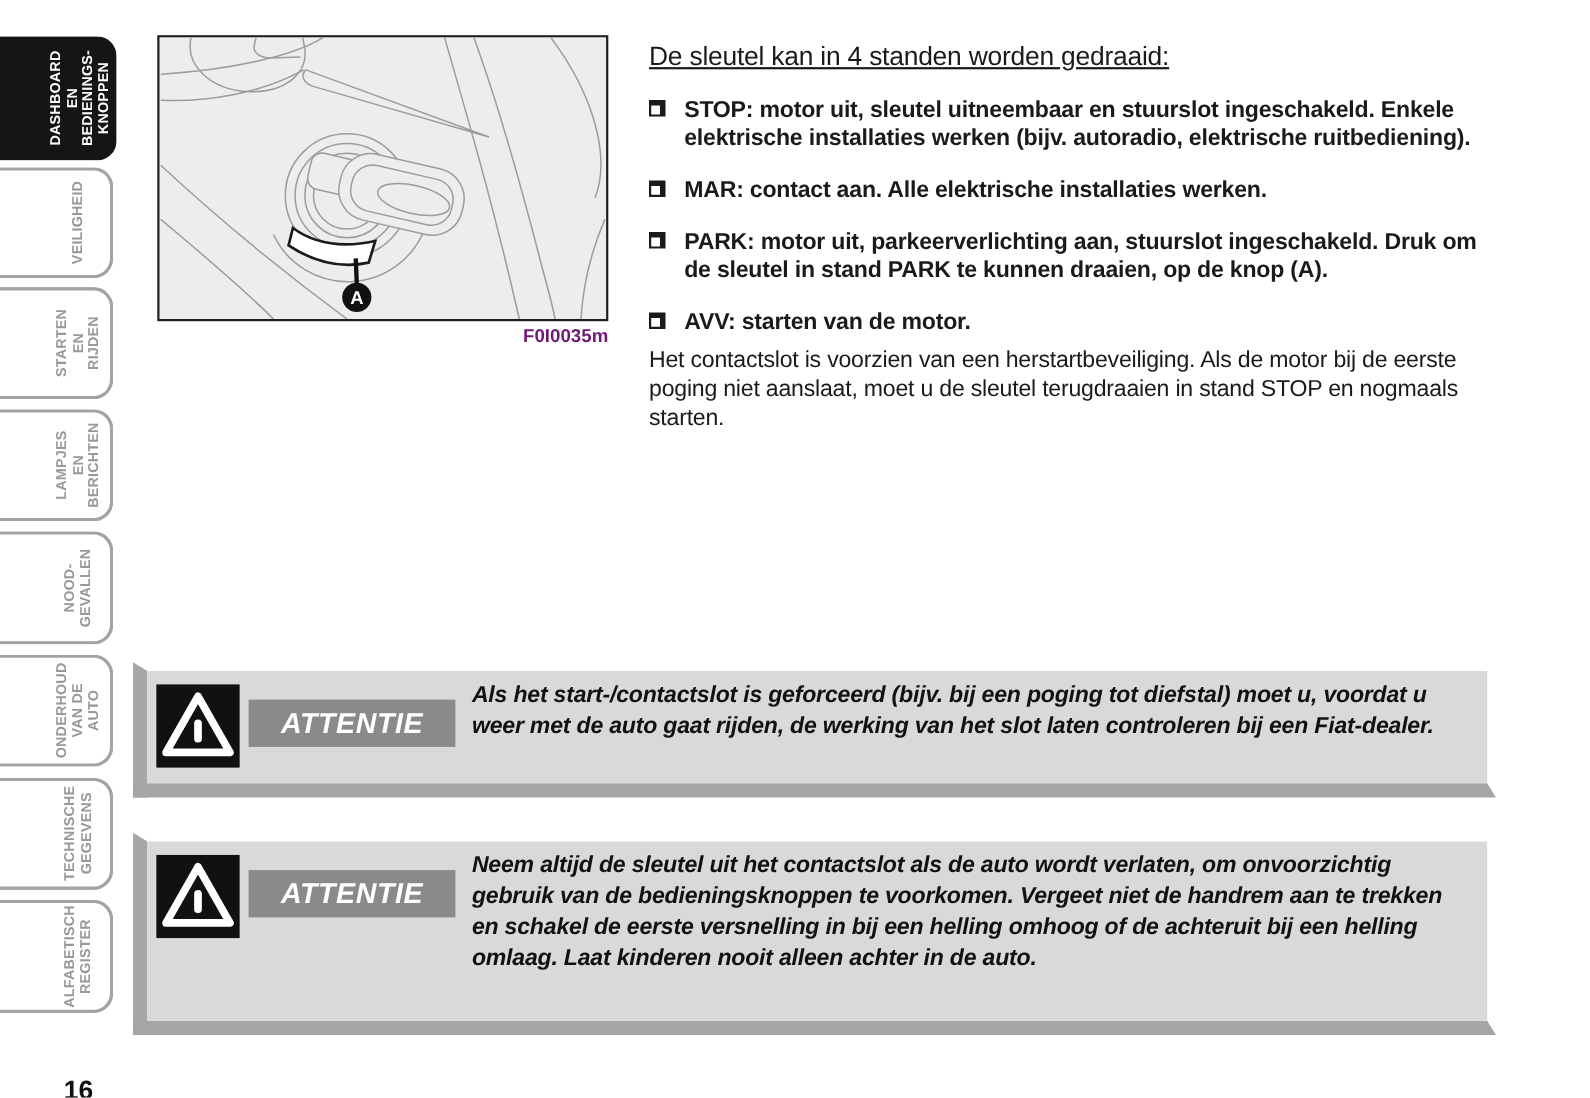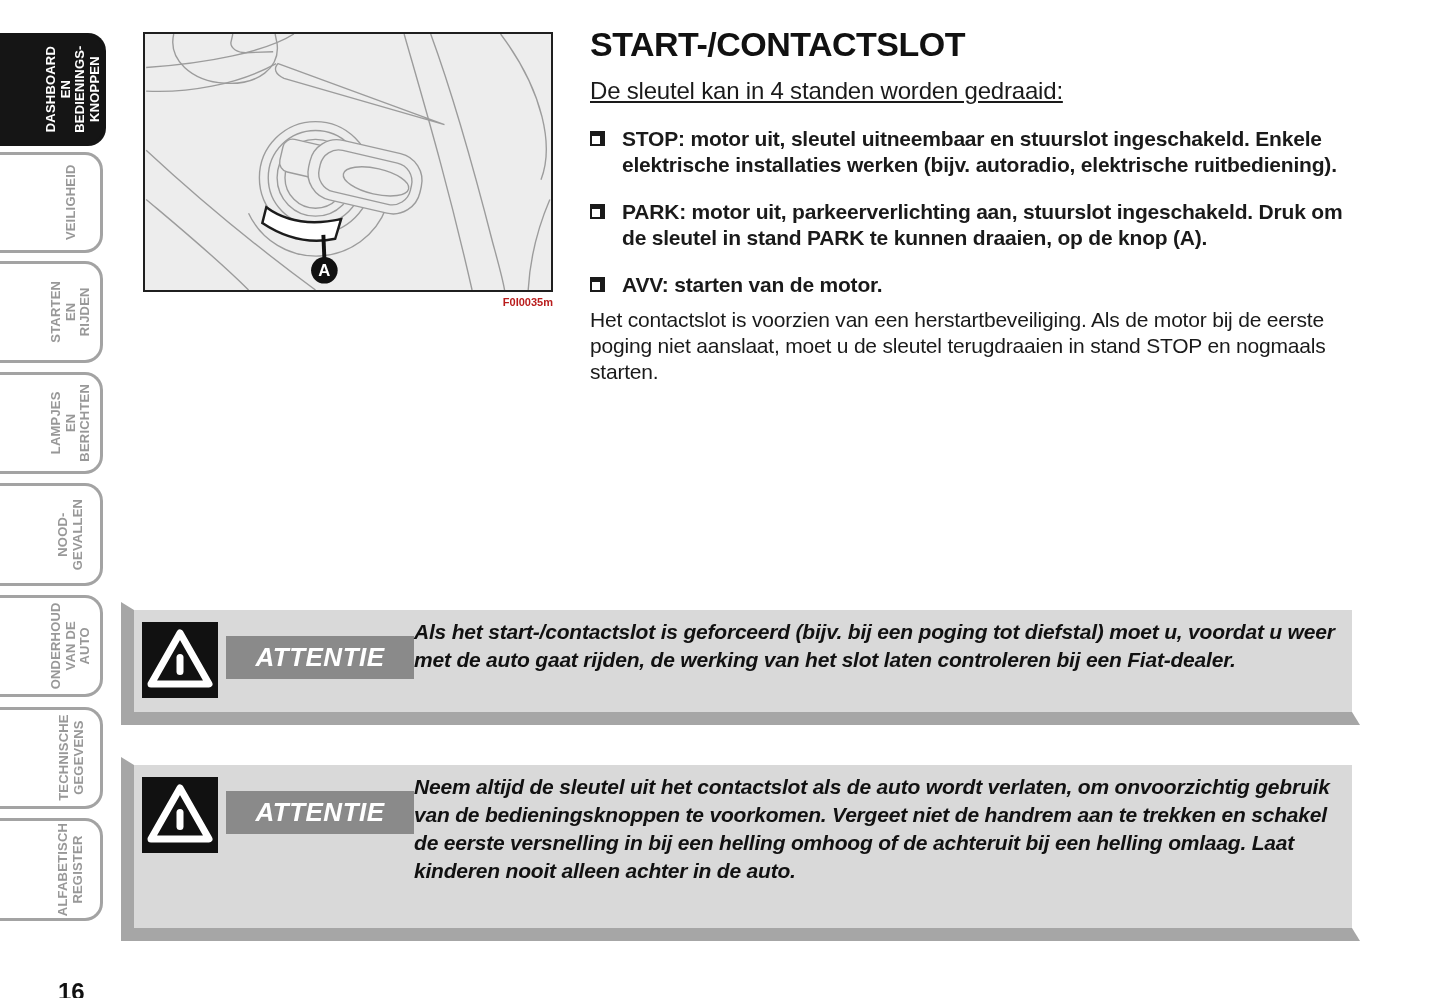--- a/index.html
+++ b/index.html
@@ -26,21 +26,21 @@
   .tab-label{transform:rotate(-90deg);white-space:pre-line;text-align:center;
        font-size:13px;font-weight:bold;line-height:1.12;letter-spacing:.2px;
        color:var(--tab-text);}
   .tab.active .tab-label{color:#fff;}
 
   
   .figure{position:absolute;left:143px;top:32px;width:410px;height:260px;
           border:2px solid #1f1f1f;background:var(--fig-bg);}
   .figure svg{display:block;width:100%;height:100%;}
   .fig-caption{position:absolute;left:143px;top:296px;width:410px;text-align:right;
-          font-size:11px;font-weight:bold;color:#b91c1c;}
+          font-size:17px;font-weight:bold;color:#701a75;}
 
   
   .main{position:absolute;left:590px;top:25px;width:756px;}
   .title{font-size:34px;font-weight:bold;letter-spacing:-.5px;color:#111;}
   .intro{margin-top:13px;font-size:24px;letter-spacing:-.2px;text-decoration:underline;}
   .bullet-item{margin-top:21px;display:flex;font-size:21px;line-height:26px;letter-spacing:-.2px;font-weight:bold;}
   .bullet-glyph{flex:0 0 32px;}
   .bullet-glyph span{display:inline-block;width:15px;height:15px;margin-top:3px;
        border:2px solid currentColor;border-top-width:5px;border-right-width:5px;}
   .bullet-text{flex:1;}
@@ -52,21 +52,21 @@
         border-bottom:13px solid var(--warn-bevel);
         border-top:8px solid transparent;
         border-right:8px solid transparent;}
   .slab-face{background:var(--warn-bg);width:1218px;display:flex;align-items:flex-start;
         padding:8px 12px 8px 8px;}
   .warn-icon{flex:0 0 76px;height:76px;margin-top:4px;}
   .warn-icon svg{display:block;width:76px;height:76px;}
   .warn-label{flex:0 0 188px;height:43px;margin:18px 0 0 8px;background:var(--label-bg);
         color:#fff;font-size:26px;font-weight:bold;font-style:italic;
         display:flex;align-items:center;justify-content:center;letter-spacing:.5px;}
-  .warn-text{flex:1;margin-left:0;font-size:21px;font-weight:bold;font-style:italic;
+  .warn-text{flex:1;margin-left:15px;font-size:21px;font-weight:bold;font-style:italic;
         line-height:28px;letter-spacing:-.2px;color:#111;}
   .slab1{top:602px;} .slab1 .slab-face{height:102px;}
   .slab2{top:757px;} .slab2 .slab-face{height:163px;}
 
   .page-number{position:absolute;left:58px;top:934px;font-size:24px;font-weight:bold;color:#111;margin-top:44px;}
 </style>
 </head>
 <body>
 
 <div class="page">
@@ -142,26 +142,29 @@
       <path d="M122,176 Q152,198 198,188 L192,208 Q154,216 118,192 Z" fill="#ffffff" stroke="#1c1c1c" stroke-width="2.5"></path>
 
       <line x1="180" y1="204" x2="181" y2="228" stroke="#111" stroke-width="4"></line>
       <circle cx="181" cy="240" r="13.5" fill="#111"></circle>
       <text x="181" y="246" text-anchor="middle" font-size="17" font-weight="bold" fill="#fff" font-family="Liberation Sans, sans-serif">A</text>
     </svg>
   </div>
   <div class="fig-caption">F0I0035m</div>
 
   <div class="main">
-    <h1 class="title">START-/CONTACTSLOT</h1>
     <p class="intro">De sleutel kan in 4 standen worden gedraaid:</p>
 
     <div class="bullet-item">
       <span class="bullet-glyph"><span></span></span>
       <span class="bullet-text">STOP: motor uit, sleutel uitneembaar en stuurslot ingeschakeld. Enkele elektrische installaties werken (bijv. autoradio, elektrische ruitbediening).</span>
+    </div>
+    <div class="bullet-item">
+      <span class="bullet-glyph"><span></span></span>
+      <span class="bullet-text">MAR: contact aan. Alle elektrische installaties werken.</span>
     </div>
     <div class="bullet-item">
       <span class="bullet-glyph"><span></span></span>
       <span class="bullet-text">PARK: motor uit, parkeerverlichting aan, stuurslot ingeschakeld. Druk om de sleutel in stand PARK te kunnen draaien, op de knop (A).</span>
     </div>
     <div class="bullet-item">
       <span class="bullet-glyph"><span></span></span>
       <span class="bullet-text">AVV: starten van de motor.</span>
     </div>
 

